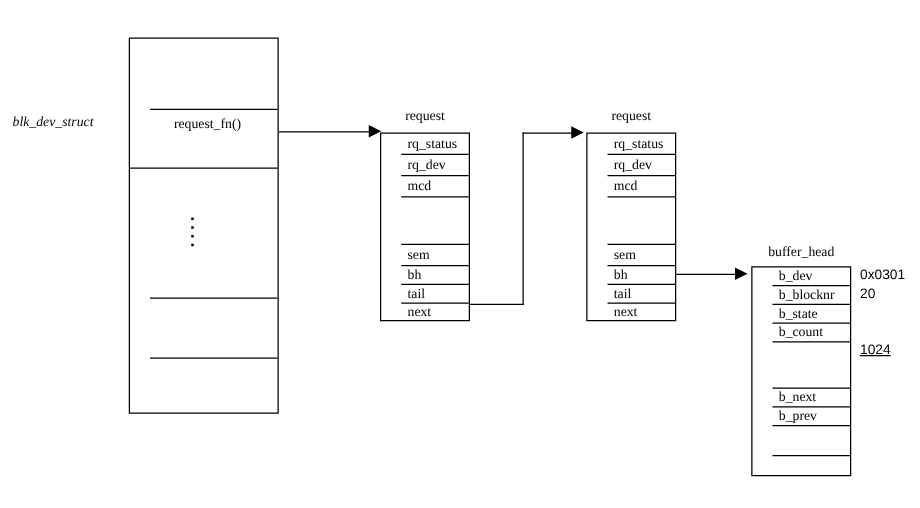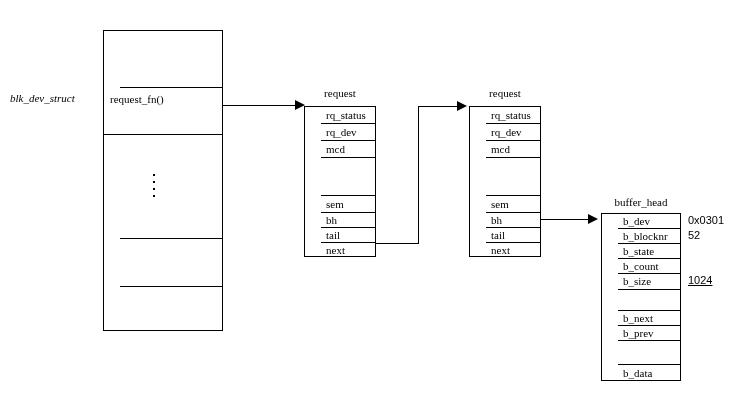--- a/index.html
+++ b/index.html
@@ -111,21 +111,21 @@
 
 <div id="canvas">
 
   <div class="side-label" style="left:10px; top:92px;">blk_dev_struct</div>
 
 
   <div class="struct-box" id="blkdev" style="left:103px; top:30px; width:120px; height:301px;">
 
     <div class="row blank" style="top:0px; height:57px;"></div>
 
-    <div class="big-row" style="top:57px; height:47px;">
+    <div class="big-row" style="top:57px; height:47px;text-align:center;">
       <div class="line">request_fn()</div>
     </div>
 
     <div class="row blank" style="top:104px; height:104px;">
       <div class="vdots" style="position:absolute; left:33px; top:34px;">
         <span></span>
           <span></span>
           <span></span>
           <span></span>
       </div>
@@ -173,25 +173,23 @@
   <div class="hline" style="left:541px; top:219px; width:50px;"></div>
   <div class="arrowhead" style="left:588px; top:214px;"></div>
 
   <div class="caption" style="left:601px; top:196px; width:80px;">buffer_head</div>
 
   <div class="struct-box" style="left:601px; top:213px; width:80px; height:168px;">
     <div class="row" style="top:0px; height:15px;">b_dev</div>
     <div class="row" style="top:15px; height:15px;text-align:center;">b_blocknr</div>
     <div class="row" style="top:30px; height:15px;">b_state</div>
     <div class="row" style="top:45px; height:15px;">b_count</div>
-    <div class="row" style="top:60px; height:16px;">b_size</div>
     <div class="row blank" style="top:76px; height:21px;"></div>
     <div class="row" style="top:97px; height:15px;">b_next</div>
     <div class="row" style="top:112px; height:15px;">b_prev</div>
     <div class="row blank" style="top:127px; height:24px;"></div>
-    <div class="row last" style="top:151px; height:17px;">b_data</div>
   </div>
 
   <div class="value-label" style="left:688px; top:214px;">0x0301</div>
-  <div class="value-label" style="left:688px; top:229px;">52</div>
+  <div class="value-label" style="left:688px; top:229px;">20</div>
   <div class="value-label" style="left:688px; top:274px;text-decoration:underline;">1024</div>
 
 </div>
 
 </body></html>

